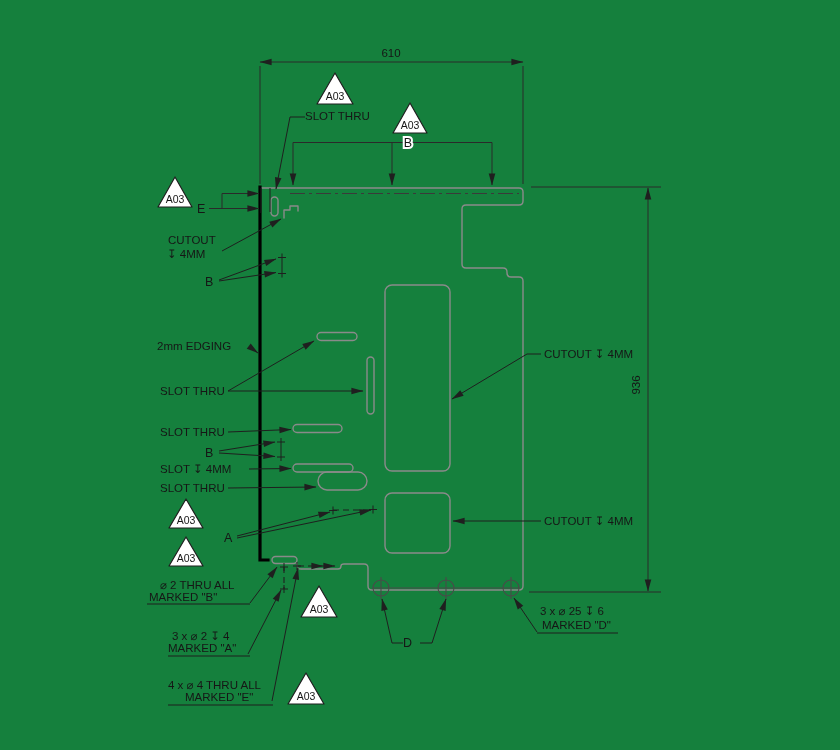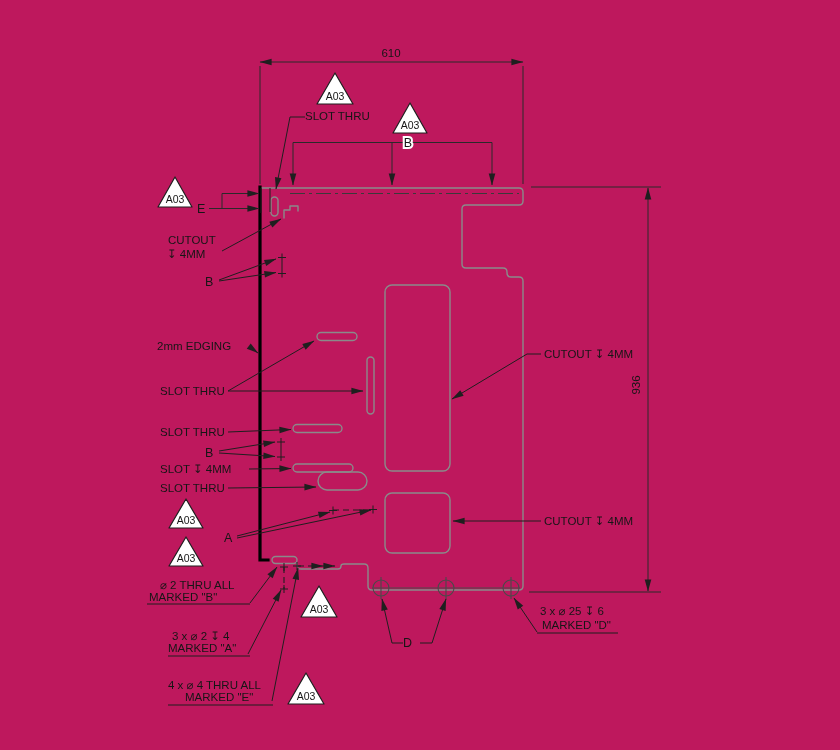--- a/index.html
+++ b/index.html
@@ -1,16 +1,16 @@
 <!DOCTYPE html>
 <html><head>
 <meta charset="utf-8">
 <style>
   html,body{margin:0;padding:0;background:#ffffff;}
-  #stage{position:relative;width:840px;height:750px;background:#be185d;overflow:hidden;}
+  #stage{position:relative;width:840px;height:750px;background:#15803d;overflow:hidden;}
   svg{display:block;}
   .lbl{font-family:"Liberation Sans",sans-serif;font-size:11.5px;fill:#161616;}
   .ref{font-family:"Liberation Sans",sans-serif;font-size:12.5px;fill:#161616;}
   .tri-lbl{font-family:"Liberation Sans",sans-serif;font-size:10.5px;fill:#161616;}
   .dim-lbl{font-family:"Liberation Sans",sans-serif;font-size:11.5px;fill:#161616;}
   .halo{paint-order:stroke;stroke:#ffffff;stroke-width:4px;}
   .outline{stroke:#8a8a8a;stroke-width:1.4;fill:none;stroke-linejoin:round;stroke-linecap:round;}
   .thick{stroke:#000000;stroke-width:3.2;fill:none;stroke-linecap:square;}
   .lead{stroke:#1f1f1f;stroke-width:1;fill:none;}
   .dim{stroke:#2a2a2a;stroke-width:1;fill:none;}

